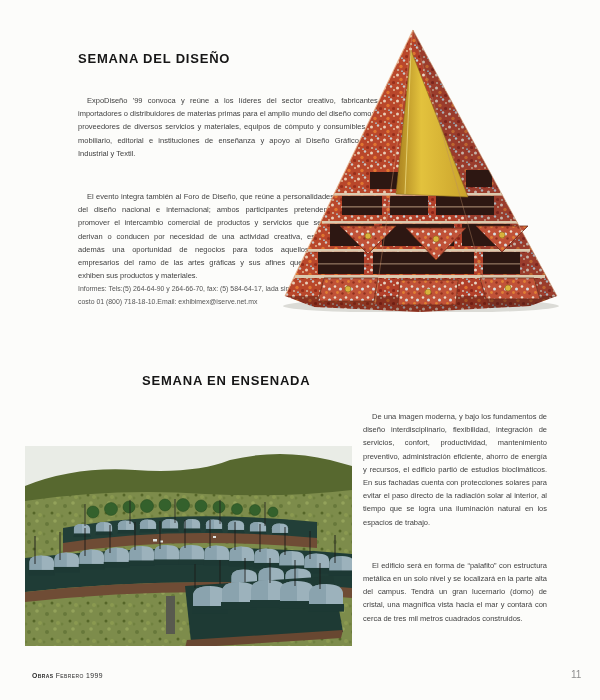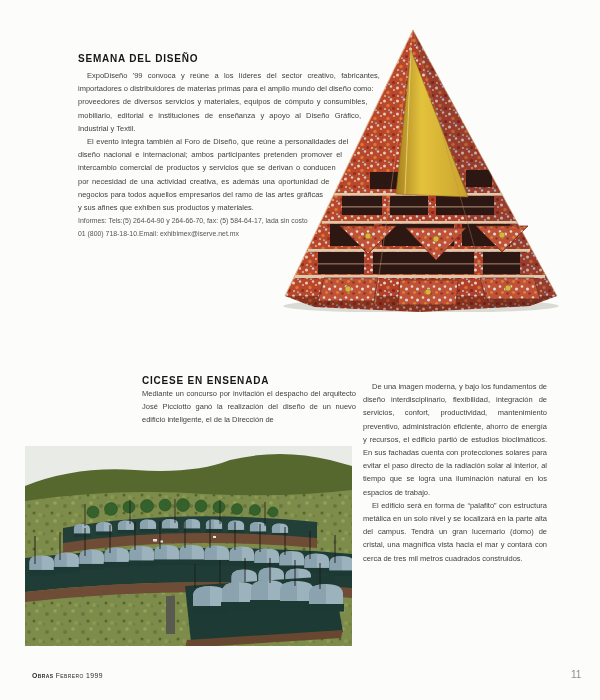--- a/index.html
+++ b/index.html
@@ -3,28 +3,28 @@
 <meta charset="utf-8">
 <style>
   html,body{margin:0;padding:0;background:#ffffff;}
   .page{
     position:relative;width:600px;height:700px;overflow:hidden;
     background:#fcfcfa;
     font-family:"Liberation Sans","DejaVu Sans",sans-serif;
     color:#3f3f3f;
   }
   .art-title{
-    font-size:10px;font-weight:bold;letter-spacing:0.8px;color:#161616;
+    font-size:13px;font-weight:bold;letter-spacing:0.8px;color:#161616;
     line-height:11px;margin:0 0 5px 0;
   }
   .body-copy p{
     font-size:7.5px;line-height:13.2px;color:#424242;
     text-align:justify;margin:0;
   }
-  .body-copy p.indent{text-indent:9px;}
+  .body-copy p.indent{text-indent:9px;margin-top:30px;}
   .contact{
     font-size:6.9px !important;line-height:13px !important;color:#555 !important;
     text-align:left !important;
   }
   
   .article-expo{position:absolute;left:78px;top:53px;width:482px;}
   .pyr-shape{
     float:right;width:282px;height:238px;
     shape-outside:polygon(116px 0px, 6px 230px, 0px 238px, 282px 238px, 282px 0px);
     shape-margin:7px;
@@ -149,25 +149,22 @@
     </g>
 
     <g>
       <line x1="135" y1="10" x2="7" y2="276" stroke="#e7b189" stroke-width="1.1" opacity="0.8"></line>
       <line x1="135" y1="10" x2="279" y2="276" stroke="#caa07e" stroke-width="1" opacity="0.6"></line>
       <line x1="135" y1="10" x2="97" y2="284" stroke="#e0a072" stroke-width="0.8" opacity="0.5"></line>
       <line x1="135" y1="10" x2="212" y2="282" stroke="#b98a66" stroke-width="0.8" opacity="0.5"></line>
     </g>
   </svg>
 
-  <h1 class="art-title cicese-title">CICESE EN ENSENADA</h1>
-
-  <div class="body-copy cicese-left">
-    <p>Mediante un concurso por invitación el despacho del arquitecto José Picciotto ganó la realización del diseño de un nuevo edificio inteligente, el de la Dirección de</p>
-  </div>
+  <h1 class="art-title cicese-title">SEMANA EN ENSENADA</h1>
+
 
   <div class="body-copy cicese-right">
     <p class="indent">De una imagen moderna, y bajo los fundamentos de diseño interdisciplinario, flexibilidad, integración de servicios, confort, productividad, mantenimiento preventivo, administración eficiente, ahorro de energía y recursos, el edificio partió de estudios bioclimáticos. En sus fachadas cuenta con protecciones solares para evitar el paso directo de la radiación solar al interior, al tiempo que se logra una iluminación natural en los espacios de trabajo.</p>
     <p class="indent">El edificio será en forma de “palafito” con estructura metálica en un solo nivel y se localizará en la parte alta del campus. Tendrá un gran lucernario (domo) de cristal, una magnífica vista hacia el mar y contará con cerca de tres mil metros cuadrados construidos.</p>
   </div>
 
   <svg class="render-svg" viewBox="0 0 327 200" aria-hidden="true">
     <defs>
       <pattern id="grassP" width="18" height="18" patternUnits="userSpaceOnUse">
         <rect width="18" height="18" fill="#7d8c4b"></rect>

